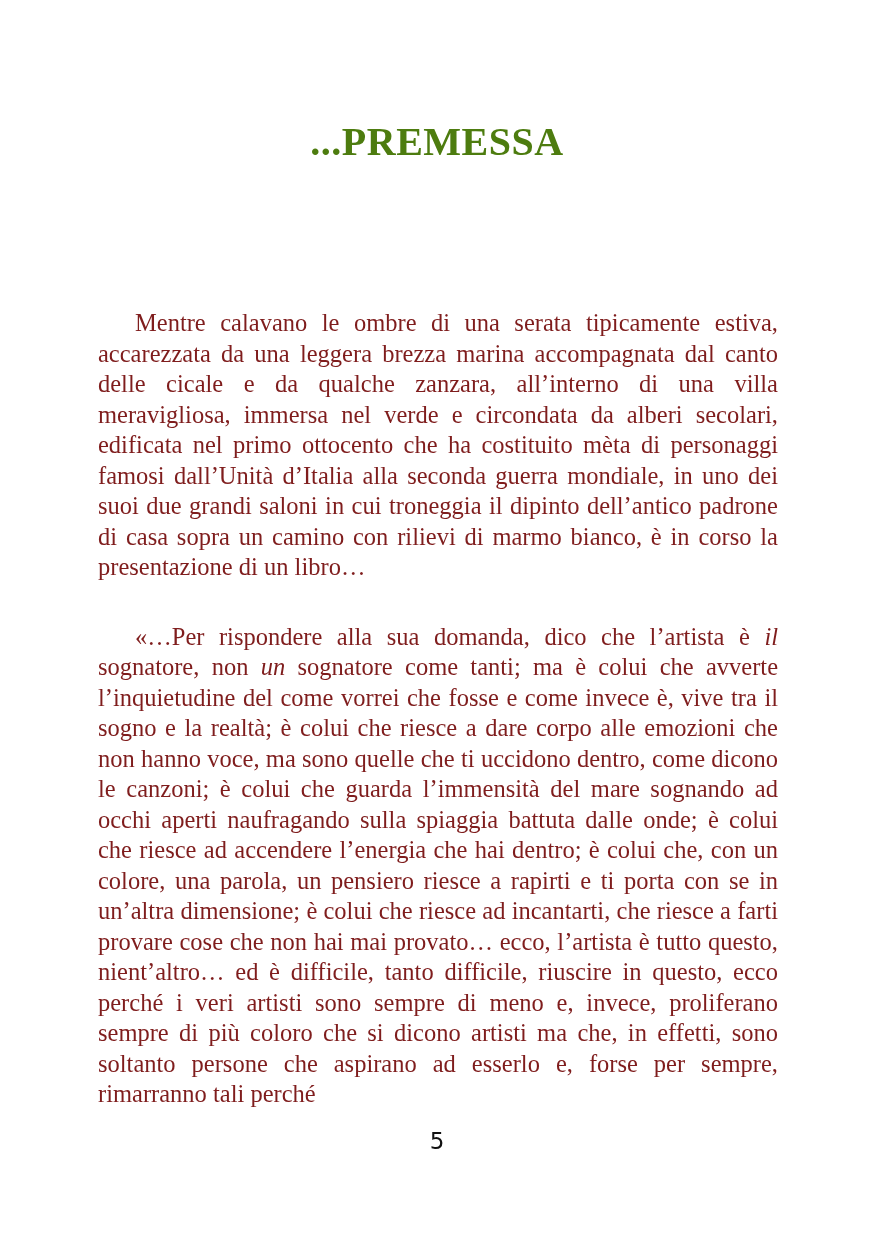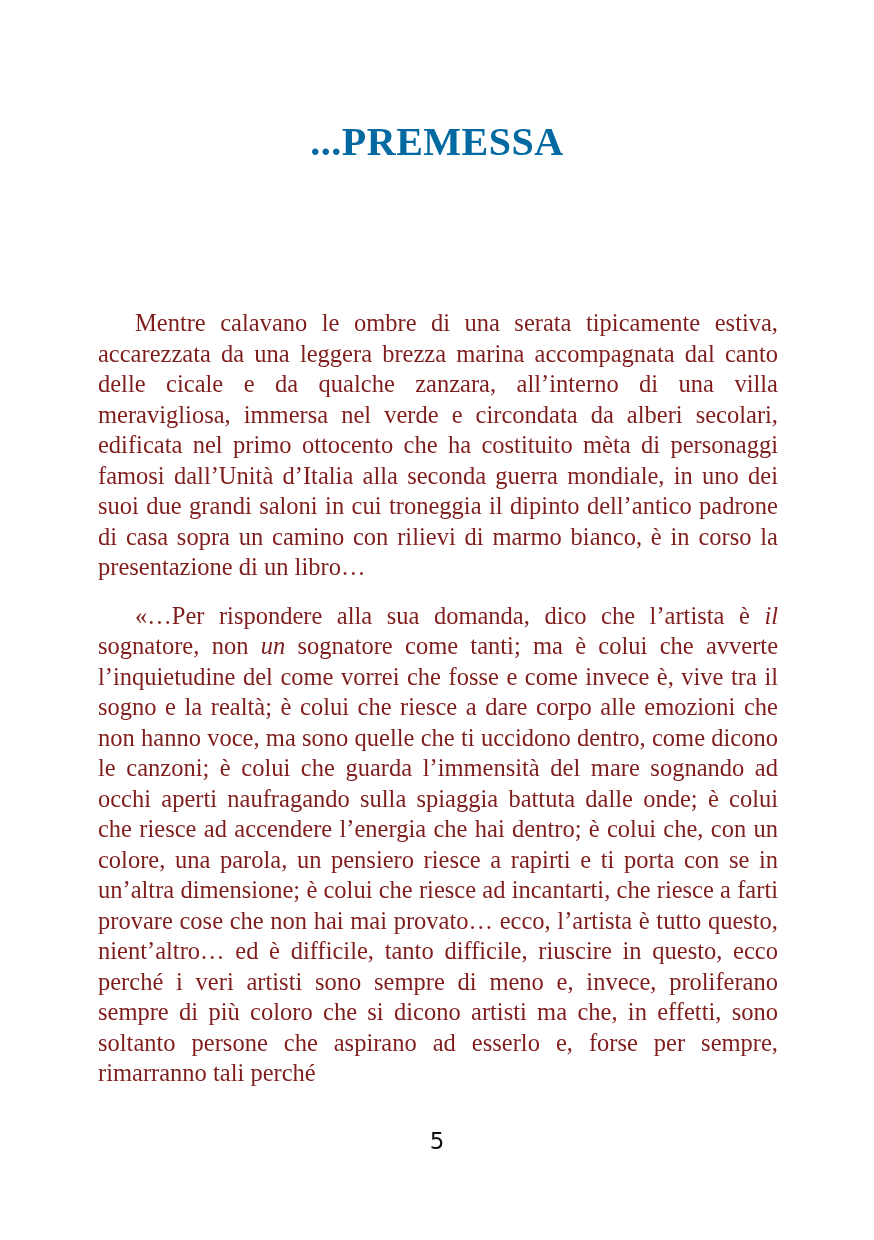--- a/index.html
+++ b/index.html
@@ -22,39 +22,39 @@
   .chapter-title {
     position: absolute;
     top: 118px;
     left: 0;
     width: 874px;
     margin: 0;
     text-align: center;
     font-family: "Liberation Serif", serif;
     font-size: 40px;
     font-weight: 700;
-    color: #0369a1;
+    color: #4d7c0f;
     letter-spacing: 0.5px;
   }
   .content {
     position: absolute;
     top: 308px;
     left: 98px;
     width: 680px;
     color: #7f1d1d;
     font-size: 24.5px;
     line-height: 30.5px;
     text-align: justify;
   }
   .content p {
     margin: 0;
     text-indent: 37px;
   }
   .content p + p {
-    margin-top: 18px;
+    margin-top: 39px;
   }
   .content em {
     font-style: italic;
   }
   .page-number {
     position: absolute;
     top: 1128px;
     left: 0;
     width: 874px;
     text-align: center;

